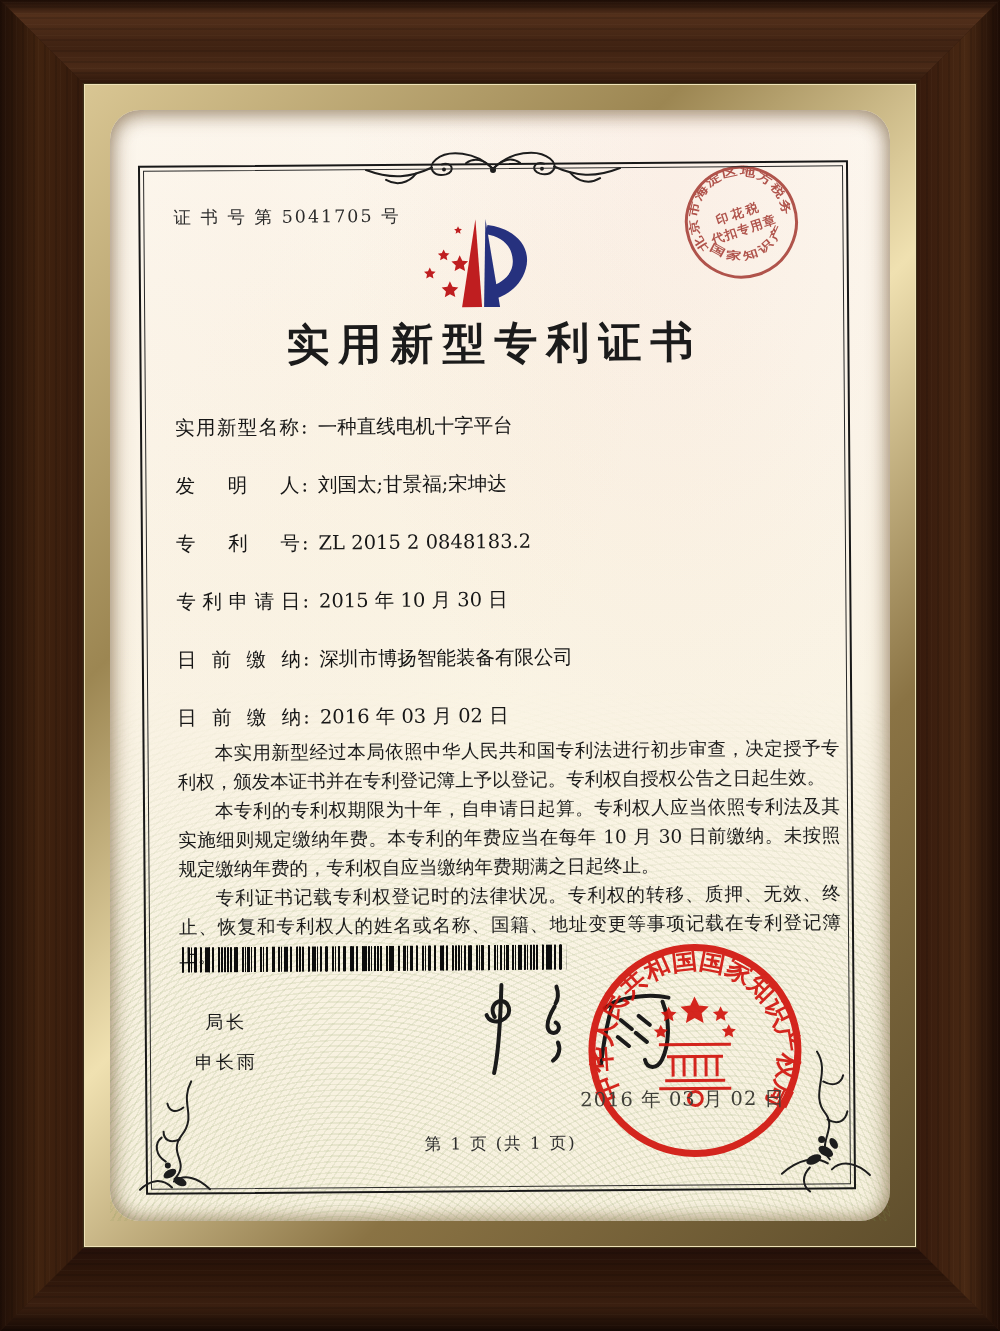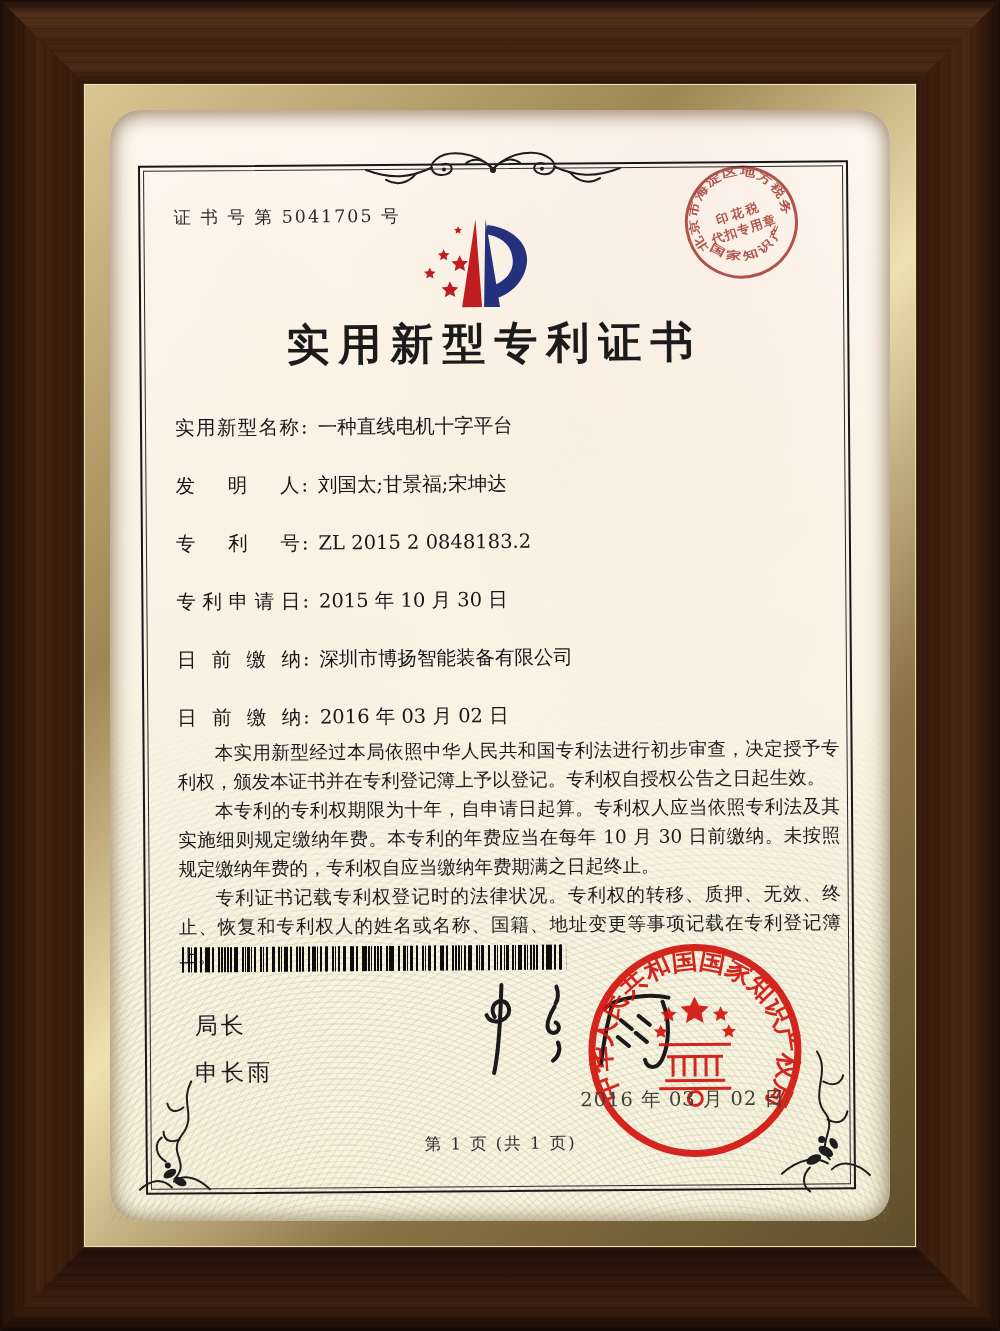--- a/index.html
+++ b/index.html
@@ -62,21 +62,21 @@
   .fcolon{display:inline-block;margin:0 10px 0 2px;}
   .paras{position:absolute;left:33px;top:571px;width:662px;font-size:18.5px;line-height:29px;
     color:#1c1c1c;text-align:justify;}
   .paras p{margin:0;text-indent:2em;}
   .barcode{position:absolute;left:36px;top:780px;width:384px;height:25px;
     background-image:
       repeating-linear-gradient(90deg,#0c0c0c 0 2px,transparent 2px 6px),
       repeating-linear-gradient(90deg,#0c0c0c 0 1px,transparent 1px 9px),
       repeating-linear-gradient(90deg,#0c0c0c 0 2px,transparent 2px 13px),
       repeating-linear-gradient(90deg,#0c0c0c 0 1px,transparent 1px 23px);}
-  .signer{position:absolute;left:48px;top:843px;font-size:23px;color:#1a1a1a;letter-spacing:3px;}
+  .signer{position:absolute;left:48px;top:843px;font-size:18px;color:#1a1a1a;letter-spacing:3px;text-align:center;}
   .signer div{margin-bottom:16px;}
   .signature{position:absolute;left:318px;top:812px;width:240px;height:110px;}
   .seal{position:absolute;left:438px;top:777px;width:220px;height:220px;opacity:.92;}
   .seal-date{position:absolute;left:433px;top:922px;width:230px;font-size:19.5px;color:#3f3f38;
     letter-spacing:1px;z-index:5;}
   .page-footer{position:absolute;left:0;top:968px;width:100%;text-align:center;
     font-size:16.5px;color:#2c2c2c;letter-spacing:2px;}
 </style>
 </head>
 <body>

